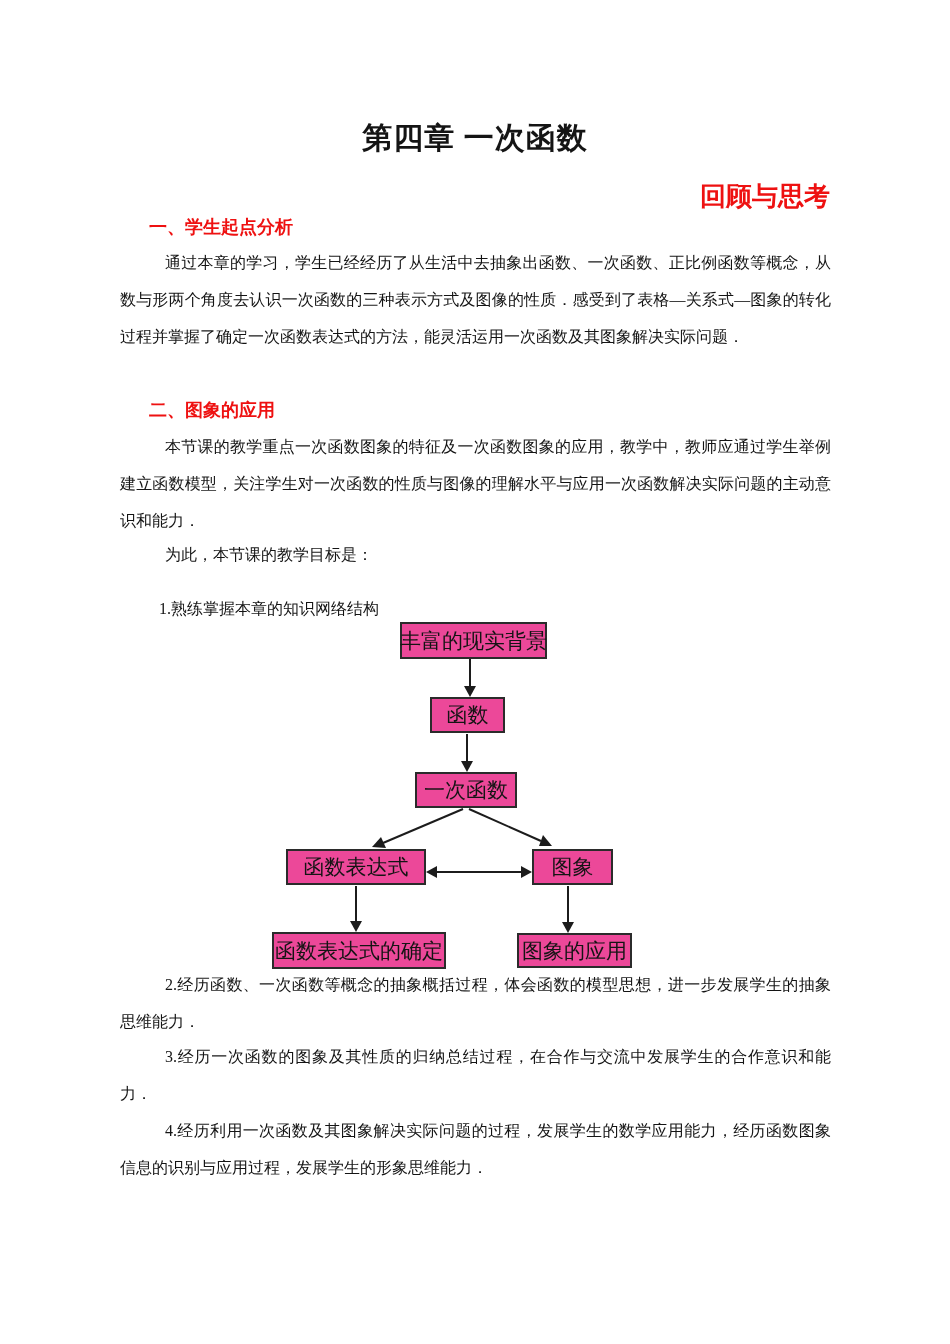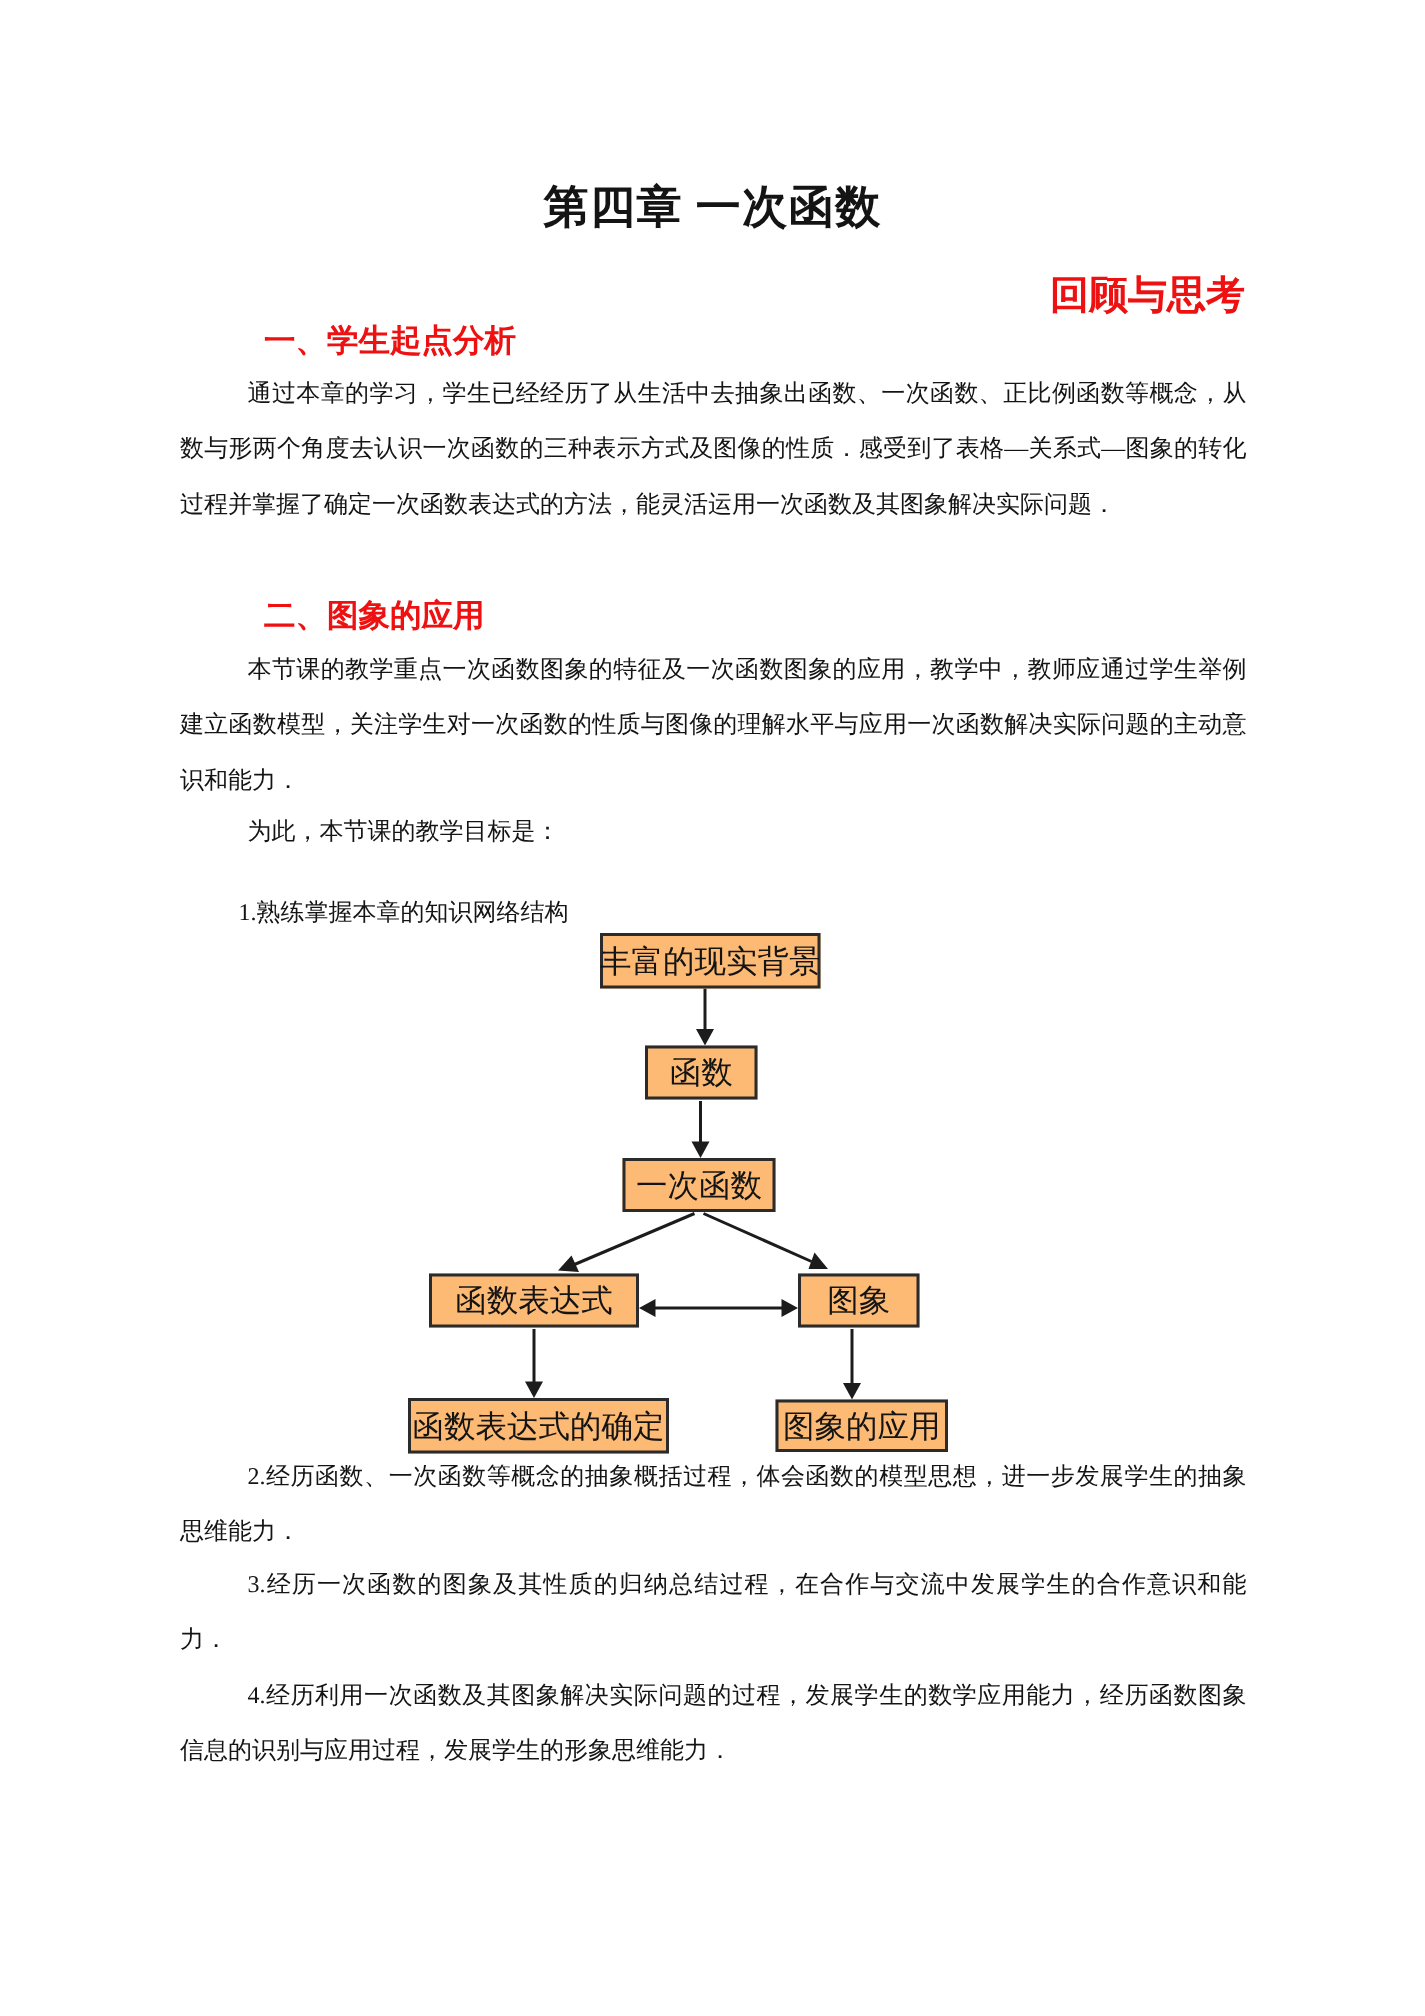--- a/index.html
+++ b/index.html
@@ -19,23 +19,23 @@
     text-align: center; font-size: 30px; font-weight: bold;
     letter-spacing: 1px;
   }
   .doc-subtitle {
     position: absolute; top: 179px; left: 120px; width: 710px;
     text-align: right; font-size: 26px; font-weight: bold;
     color: var(--red);
     font-family: "Liberation Sans", "DejaVu Sans", sans-serif;
   }
   .sec-heading {
-    position: absolute; left: 176px;
-    font-size: 21px; font-weight: bold; color: var(--red);
-    font-family: Liberation Sans, sans-serif;
+    position: absolute; left: 149px;
+    font-size: 18px; font-weight: bold; color: var(--red);
+    font-family: Liberation Mono, monospace;
     line-height: 28px;
   }
   .h-1 { top: 214px; }
   .h-2 { top: 397px; }
   .body-p {
     position: absolute; left: 120px; width: 711px;
     margin: 0;
     font-size: 16px; line-height: 37px;
     text-align: justify;
     text-indent: 45px;
@@ -45,21 +45,21 @@
   .p-2 { top: 428px; }
   .p-goal-intro { top: 536px; text-align: left; }
   .p-goal-1 { top: 573px; text-align: left; text-indent: 39px; margin-top: 17px; }
   .p-g2 { top: 966px; }
   .p-g3 { top: 1038px; }
   .p-g4 { top: 1112px; }
   
   .dbox {
     position: absolute;
     border: 2px solid #2b2b2b;
-    background: #fdba74;
+    background: #ec4899;
     display: flex; align-items: center; justify-content: center;
     font-size: 21px; color: var(--ink);
     box-sizing: border-box;
     white-space: nowrap;
     z-index: 2;
   }
   .b-background   { left: 400px; top: 622px; width: 147px; height: 37px; }
   .b-function     { left: 430px; top: 697px; width:  75px; height: 36px; }
   .b-linear       { left: 415px; top: 772px; width: 102px; height: 36px; }
   .b-expression   { left: 286px; top: 849px; width: 140px; height: 36px; }

